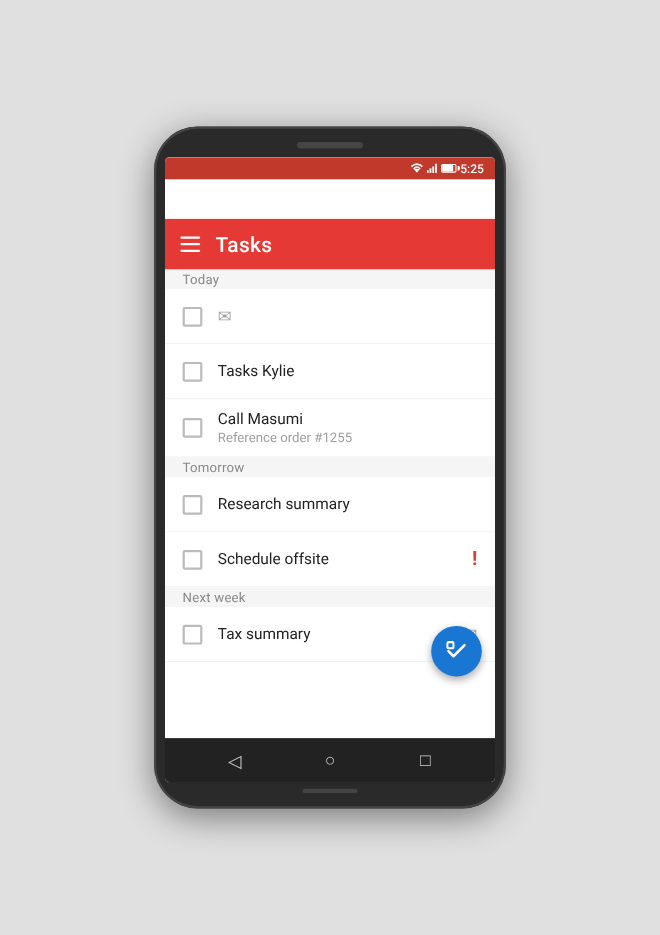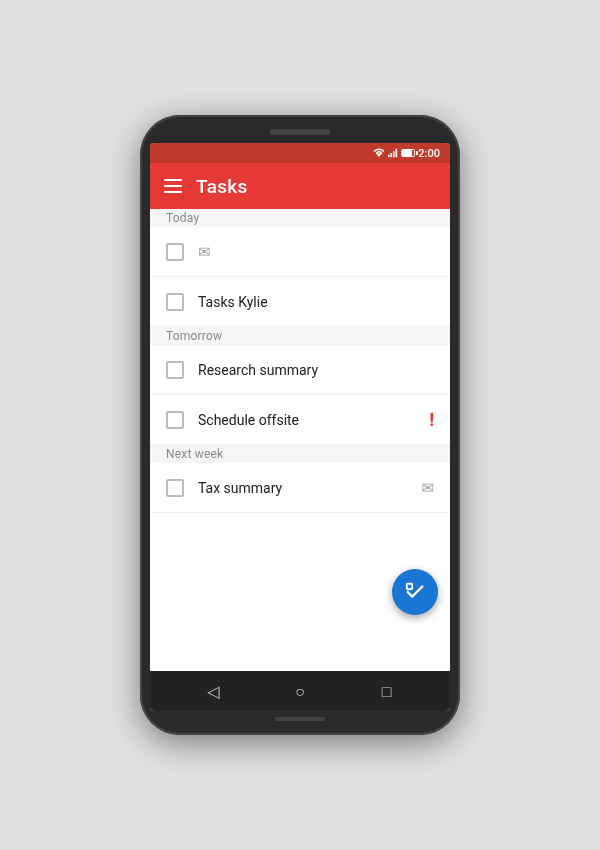--- a/index.html
+++ b/index.html
@@ -106,20 +106,21 @@
     }
 
     
     .app-bar {
       background: #e53935;
       display: flex;
       align-items: center;
       padding: 0 14px;
       height: 46px;
       gap: 14px;
+      margin-top: 36px;
     }
 
     .hamburger-icon {
       display: flex;
       flex-direction: column;
       gap: 4px;
       cursor: pointer;
     }
 
     .hamburger-line {
@@ -282,21 +283,21 @@
         <svg class="signal-icon" viewBox="0 0 12 10" fill="white">
           <rect x="0" y="7" width="2" height="3" fill="white"></rect>
           <rect x="3" y="5" width="2" height="5" fill="white"></rect>
           <rect x="6" y="3" width="2" height="7" fill="white"></rect>
           <rect x="9" y="0" width="2" height="10" fill="white"></rect>
         </svg>
 
         <div class="battery-icon">
           <div class="battery-fill"></div>
         </div>
-        <span class="status-time">2:00</span>
+        <span class="status-time">5:25</span>
       </div>
     </div>
 
     <div class="app-bar">
       <div class="hamburger-icon">
         <div class="hamburger-line"></div>
         <div class="hamburger-line"></div>
         <div class="hamburger-line"></div>
       </div>
       <span class="app-title">Tasks</span>
@@ -312,20 +313,27 @@
           <span class="task-icon email">✉</span>
         </div>
 
         <div class="task-item">
           <div class="task-checkbox"></div>
           <div class="task-content">
             <span class="task-title">Tasks Kylie</span>
           </div>
         </div>
 
+        <div class="task-item">
+          <div class="task-checkbox"></div>
+          <div class="task-content">
+            <span class="task-title">Call Masumi</span>
+            <span class="task-subtitle">Reference order #1255</span>
+          </div>
+        </div>
 
         <div class="section-header">Tomorrow</div>
 
         <div class="task-item">
           <div class="task-checkbox"></div>
           <div class="task-content">
             <span class="task-title">Research summary</span>
           </div>
         </div>
 

